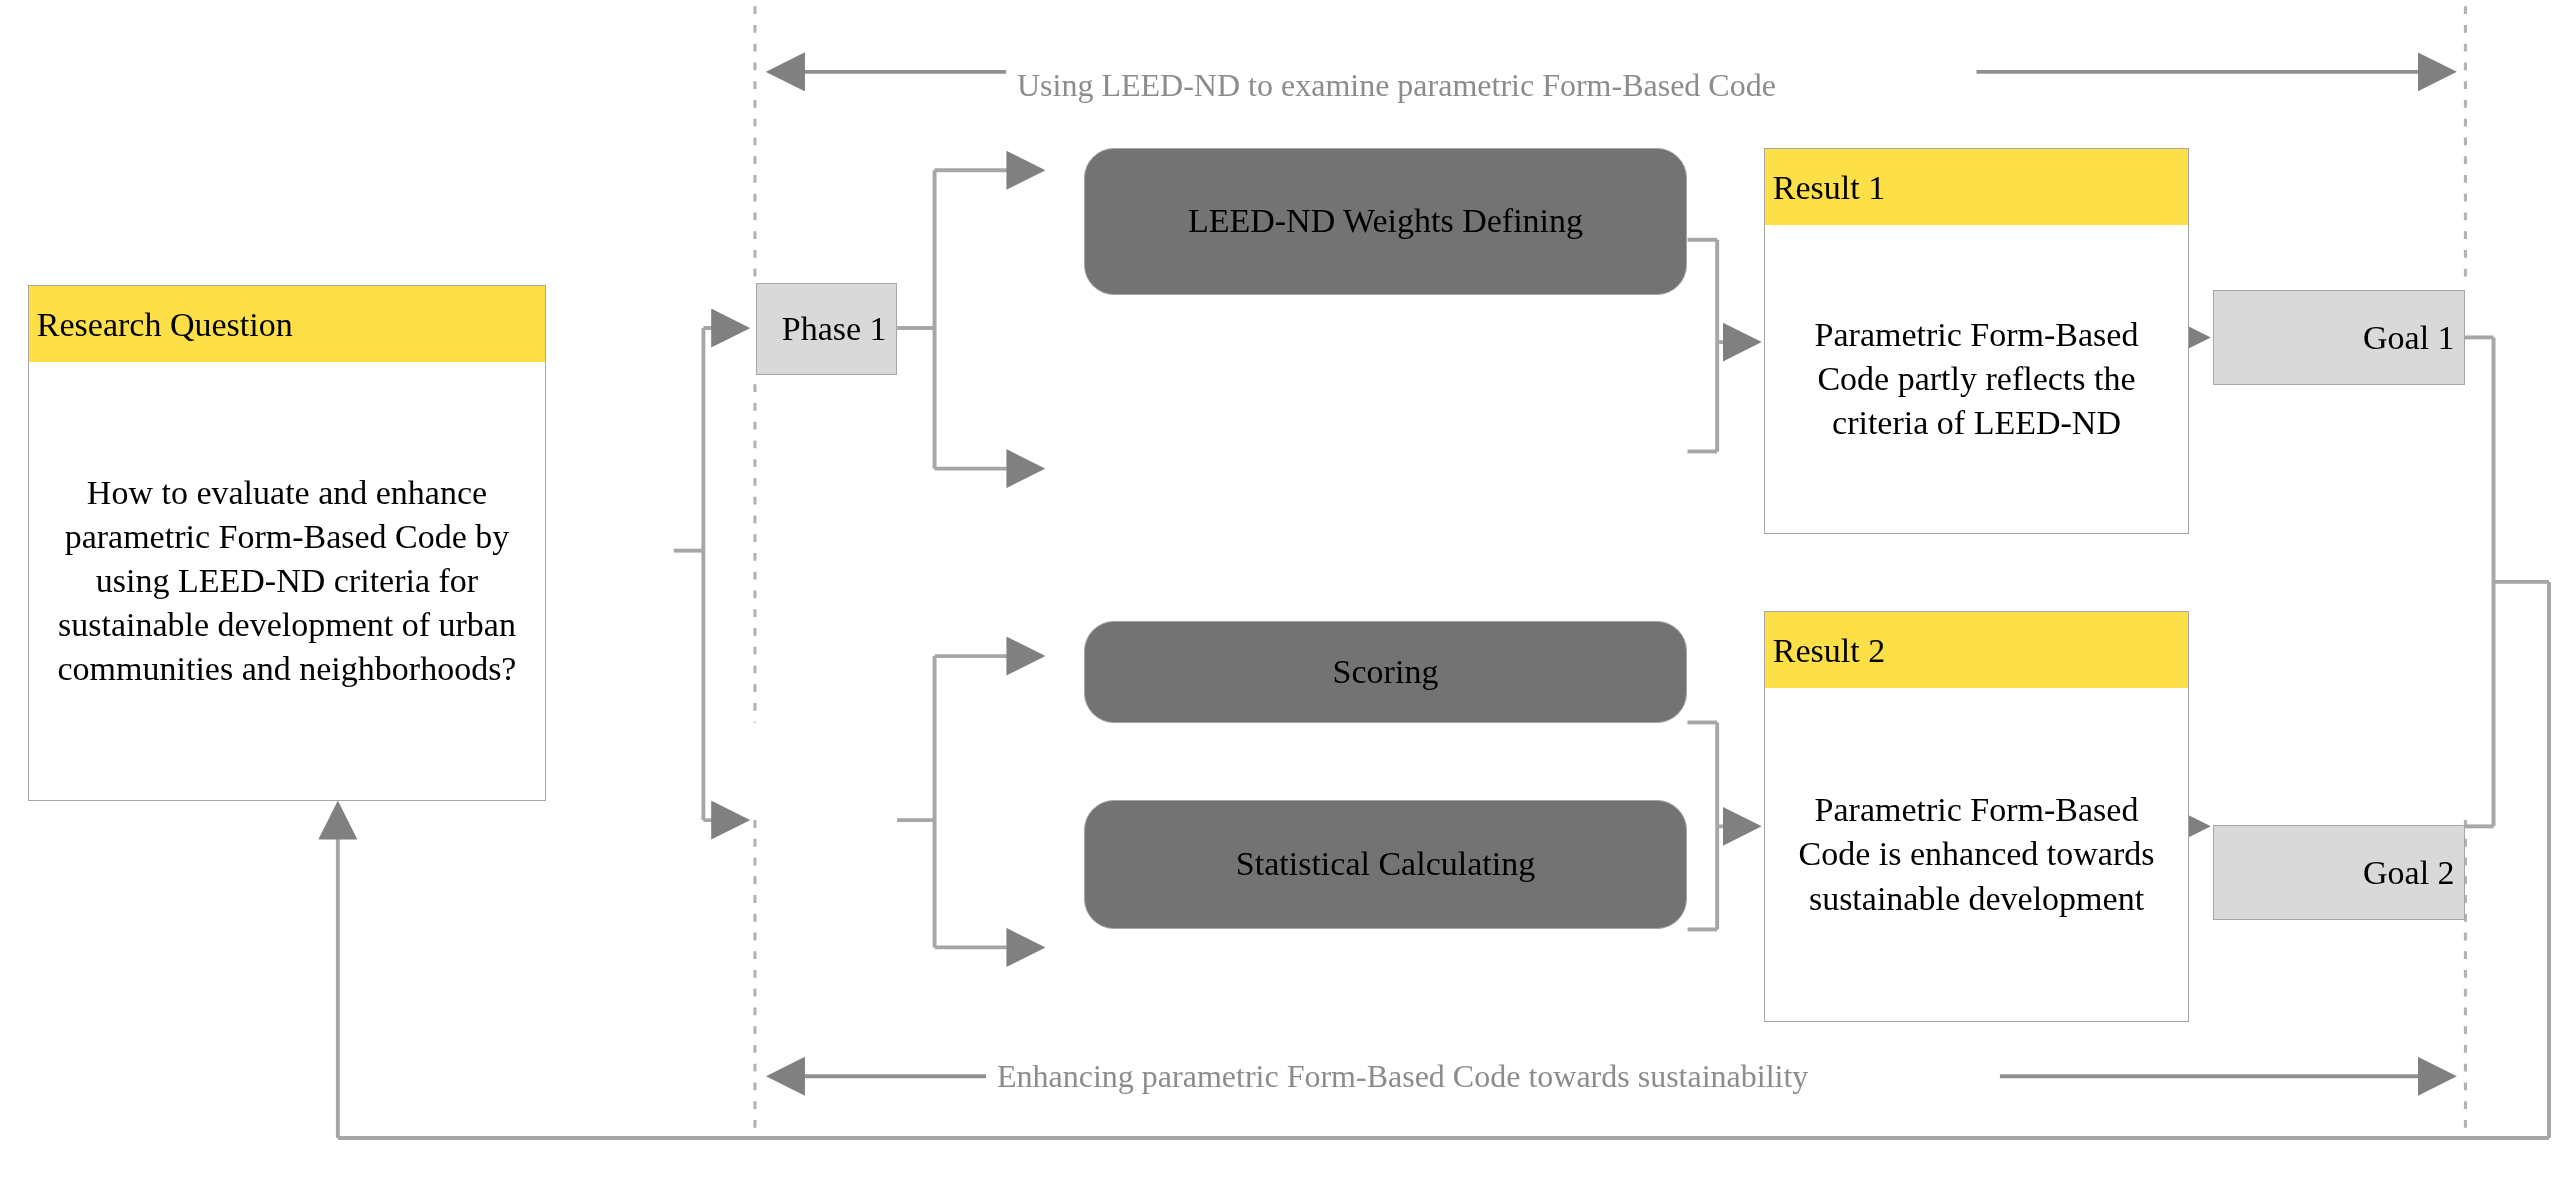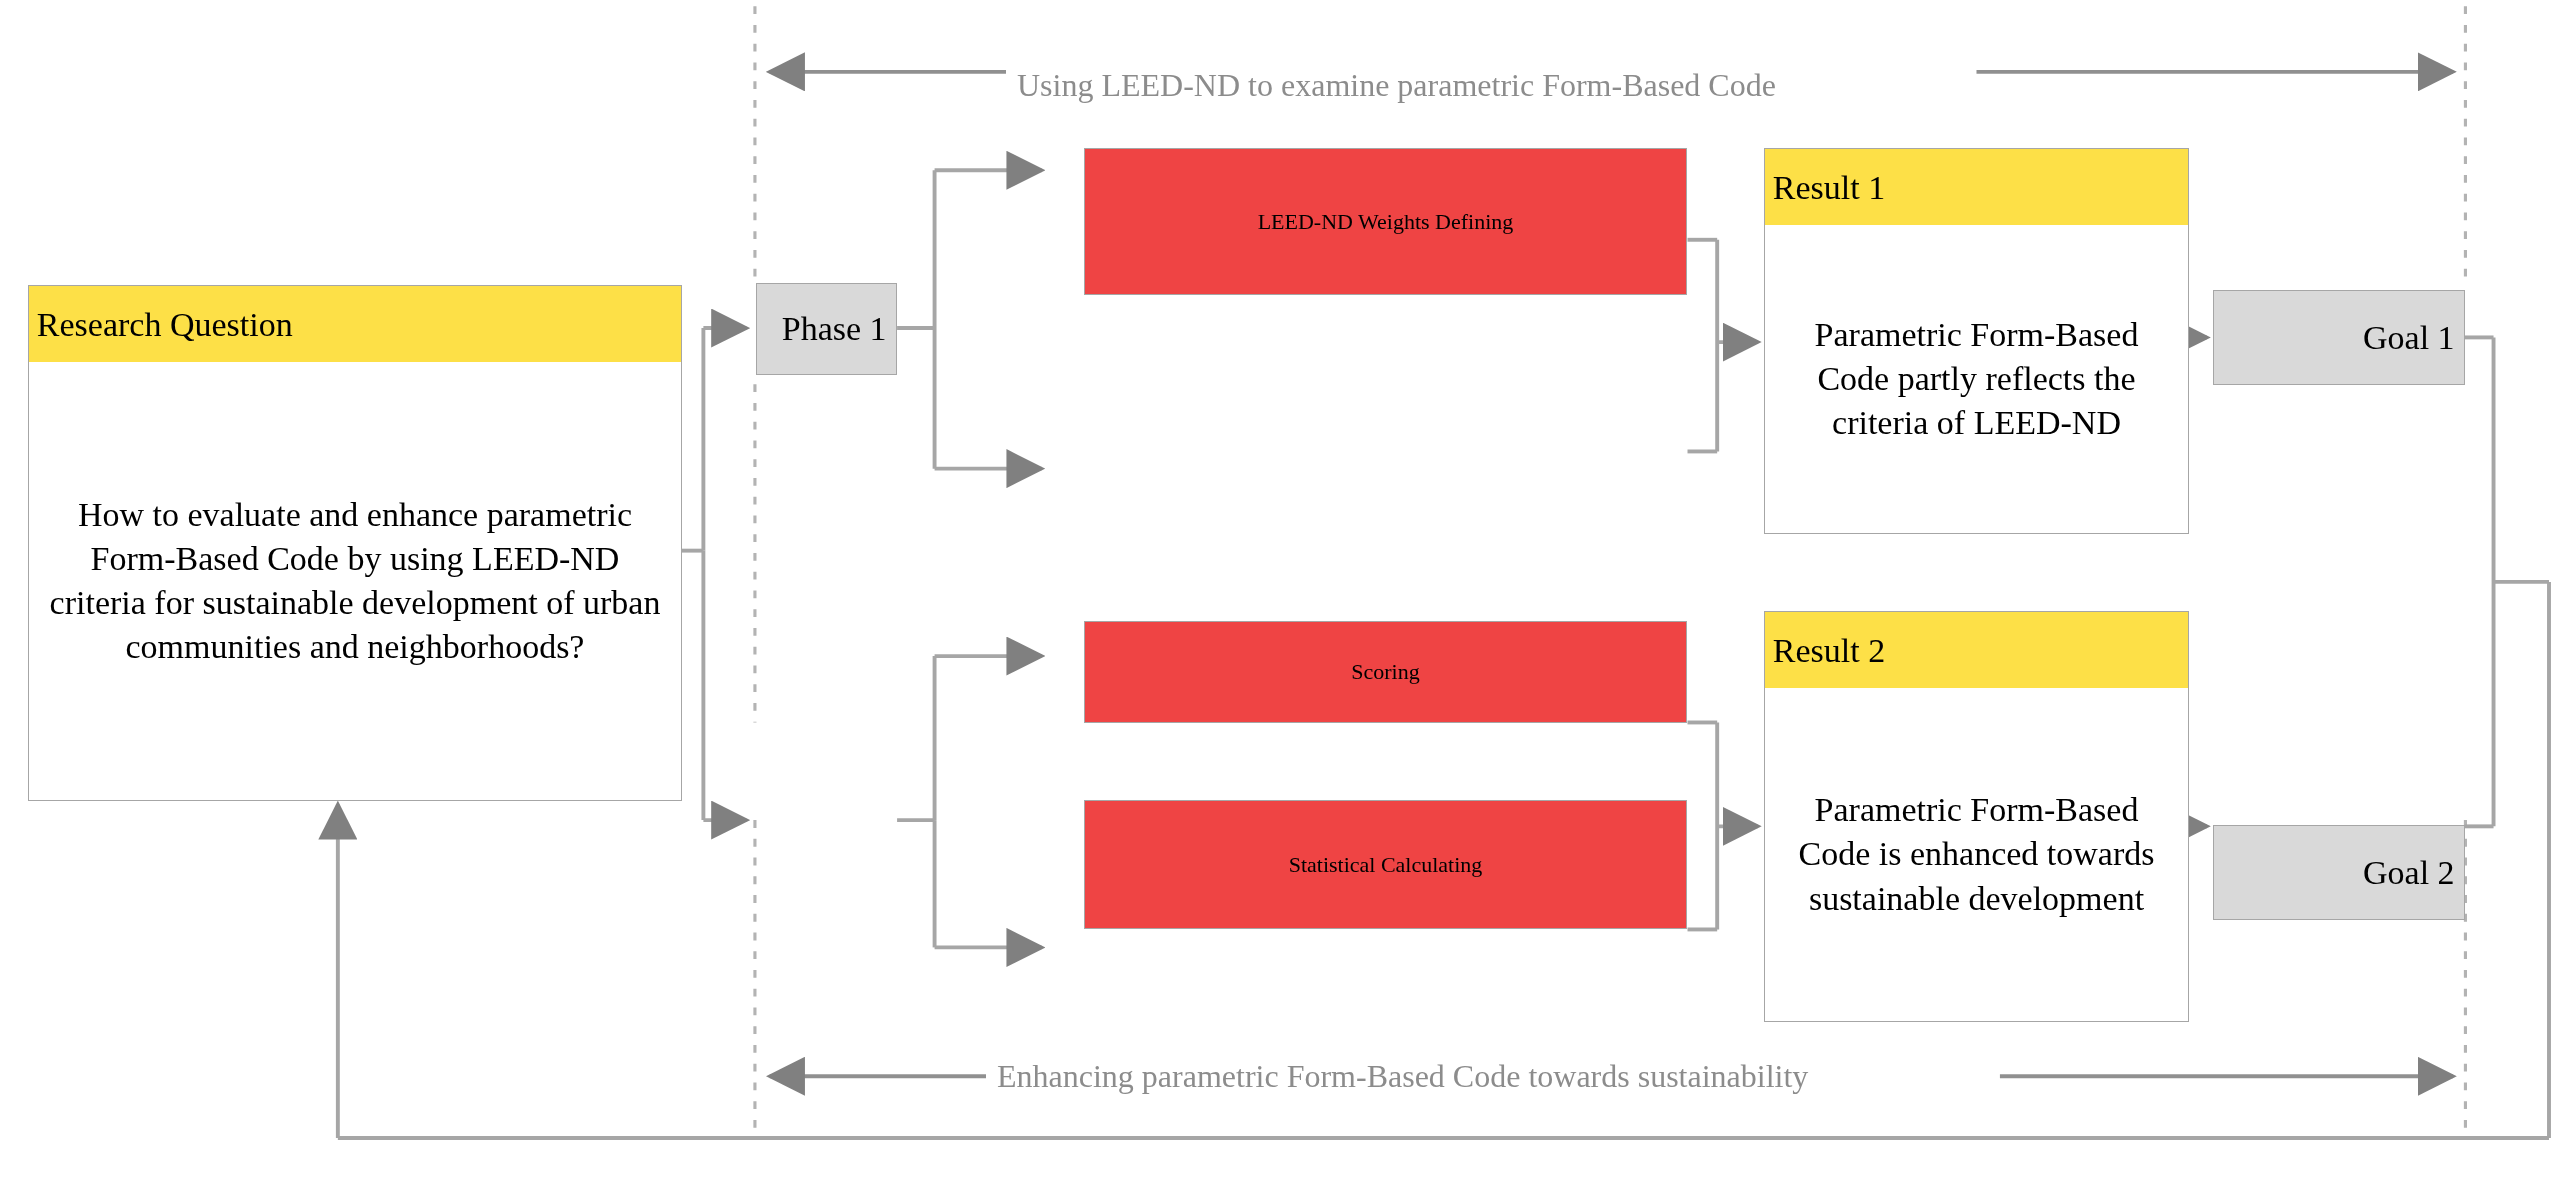--- a/index.html
+++ b/index.html
@@ -60,29 +60,30 @@
     background: #d9d9d9;
     align-items: flex-end;
     justify-content: center;
     display: flex;
     text-align: center;
     font-size: 34px;
     color: #000000;
     padding: 4.7px 9.4px;
   }
   .plain-light {
-    background: #ef4444;
+    background: #737373;
     align-items: center;
     justify-content: center;
     display: flex;
     text-align: center;
-    font-size: 22px;
+    font-size: 34px;
     line-height: 1.26;
     color: #000000;
     padding: 4.7px 14px;
+    border-radius: 30px;
   }
   .axis-label {
     position: absolute;
     color: #8c8c8c;
     font-size: 32px;
     white-space: nowrap;
     font-family: "Liberation Serif", "DejaVu Serif", serif;
     background: #ffffff;
     padding: 0 11px;
   }
@@ -181,21 +182,21 @@
       <path d="M3263,745  L 3263,1457"></path>
       <path d="M3263,1457 L 432,1457"></path>
       <path d="M432,1457  L 432,1030" marker-end="url(#arrowUp)"></path>
     </g>
   </svg>
 
   <div class="axis-label" style="left:1006px; top:67px;font-family:Liberation Serif, serif;">Using LEED-ND to examine parametric Form-Based Code</div>
 
   <div class="axis-label" style="left:986px; top:1058px;">Enhancing parametric Form-Based Code towards sustainability</div>
 
-  <div class="node" style="left:28px; top:285px; width:654px; height:516px;">
+  <div class="node" style="left:28px; top:285px; width:518px; height:516px;">
     <div class="hdr">Research Question</div>
     <div class="body">
       <span>How to evaluate and enhance parametric Form-Based Code by using LEED-ND criteria for sustainable development of urban communities and neighborhoods?</span>
     </div>
   </div>
 
   <div class="node plain-shaded" style="left:756px; top:283px; width:141px; height:92px;">
     <span>Phase 1</span>
   </div>
 

